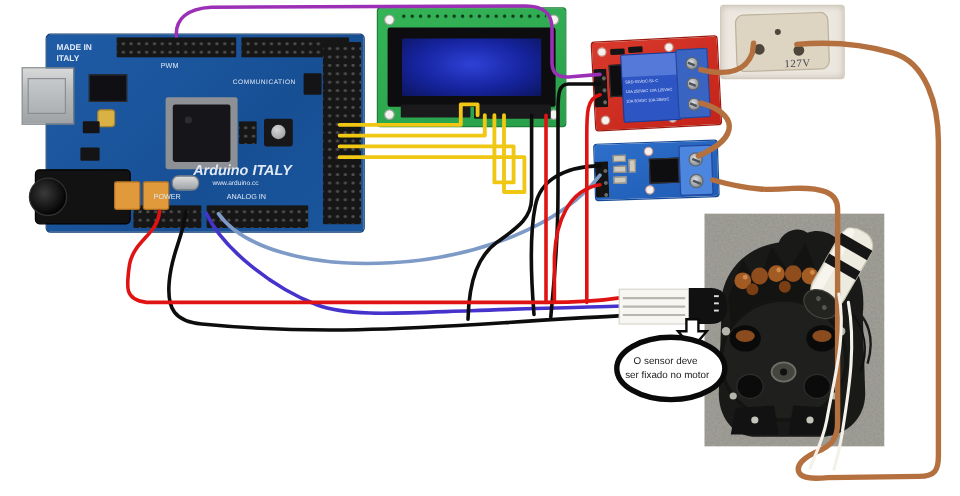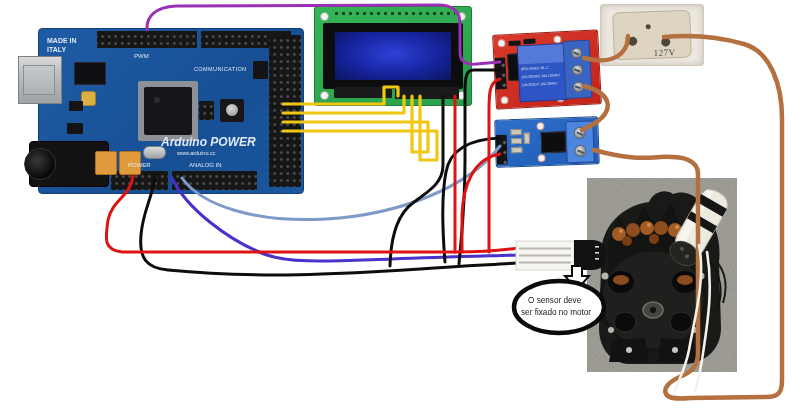--- a/index.html
+++ b/index.html
@@ -99,21 +99,21 @@
     <div class="abs cap-or" style="left:80px;top:122px;"></div>
     <div class="abs cap-ye"></div>
     <div class="abs sm-black" style="left:30px;top:72px;width:14px;height:10px;"></div>
     <div class="abs sm-black" style="left:28px;top:94px;width:16px;height:11px;"></div>
     <div class="abs sm-black" style="left:214px;top:32px;width:15px;height:18px;"></div>
 
     <div class="silk" style="left:8px;top:8px;font-size:7px;font-weight:bold;">MADE IN</div>
     <div class="silk" style="left:8px;top:17px;font-size:7px;font-weight:bold;">ITALY</div>
     <div class="silk" style="left:95px;top:24px;font-size:6px;">PWM</div>
     <div class="silk" style="left:155px;top:37px;font-size:5.5px;letter-spacing:.4px;">COMMUNICATION</div>
-    <div class="silk" style="left:122px;top:106px;font-size:12px;font-weight:bold;font-style:italic;">Arduino POWER</div>
+    <div class="silk" style="left:122px;top:106px;font-size:12px;font-weight:bold;font-style:italic;">Arduino ITALY</div>
     <div class="silk" style="left:138px;top:121px;font-size:5.5px;">www.arduino.cc</div>
     <div class="silk" style="left:150px;top:133px;font-size:6px;">ANALOG IN</div>
     <div class="silk" style="left:89px;top:133px;font-size:6px;">POWER</div>
   </div>
 
   <div class="abs lcd">
     <div class="hole" style="left:5px;top:5px;"></div>
     <div class="hole" style="left:142px;top:5px;"></div>
     <div class="hole" style="left:5px;top:84px;"></div>
     <div class="hole" style="left:142px;top:84px;"></div>

